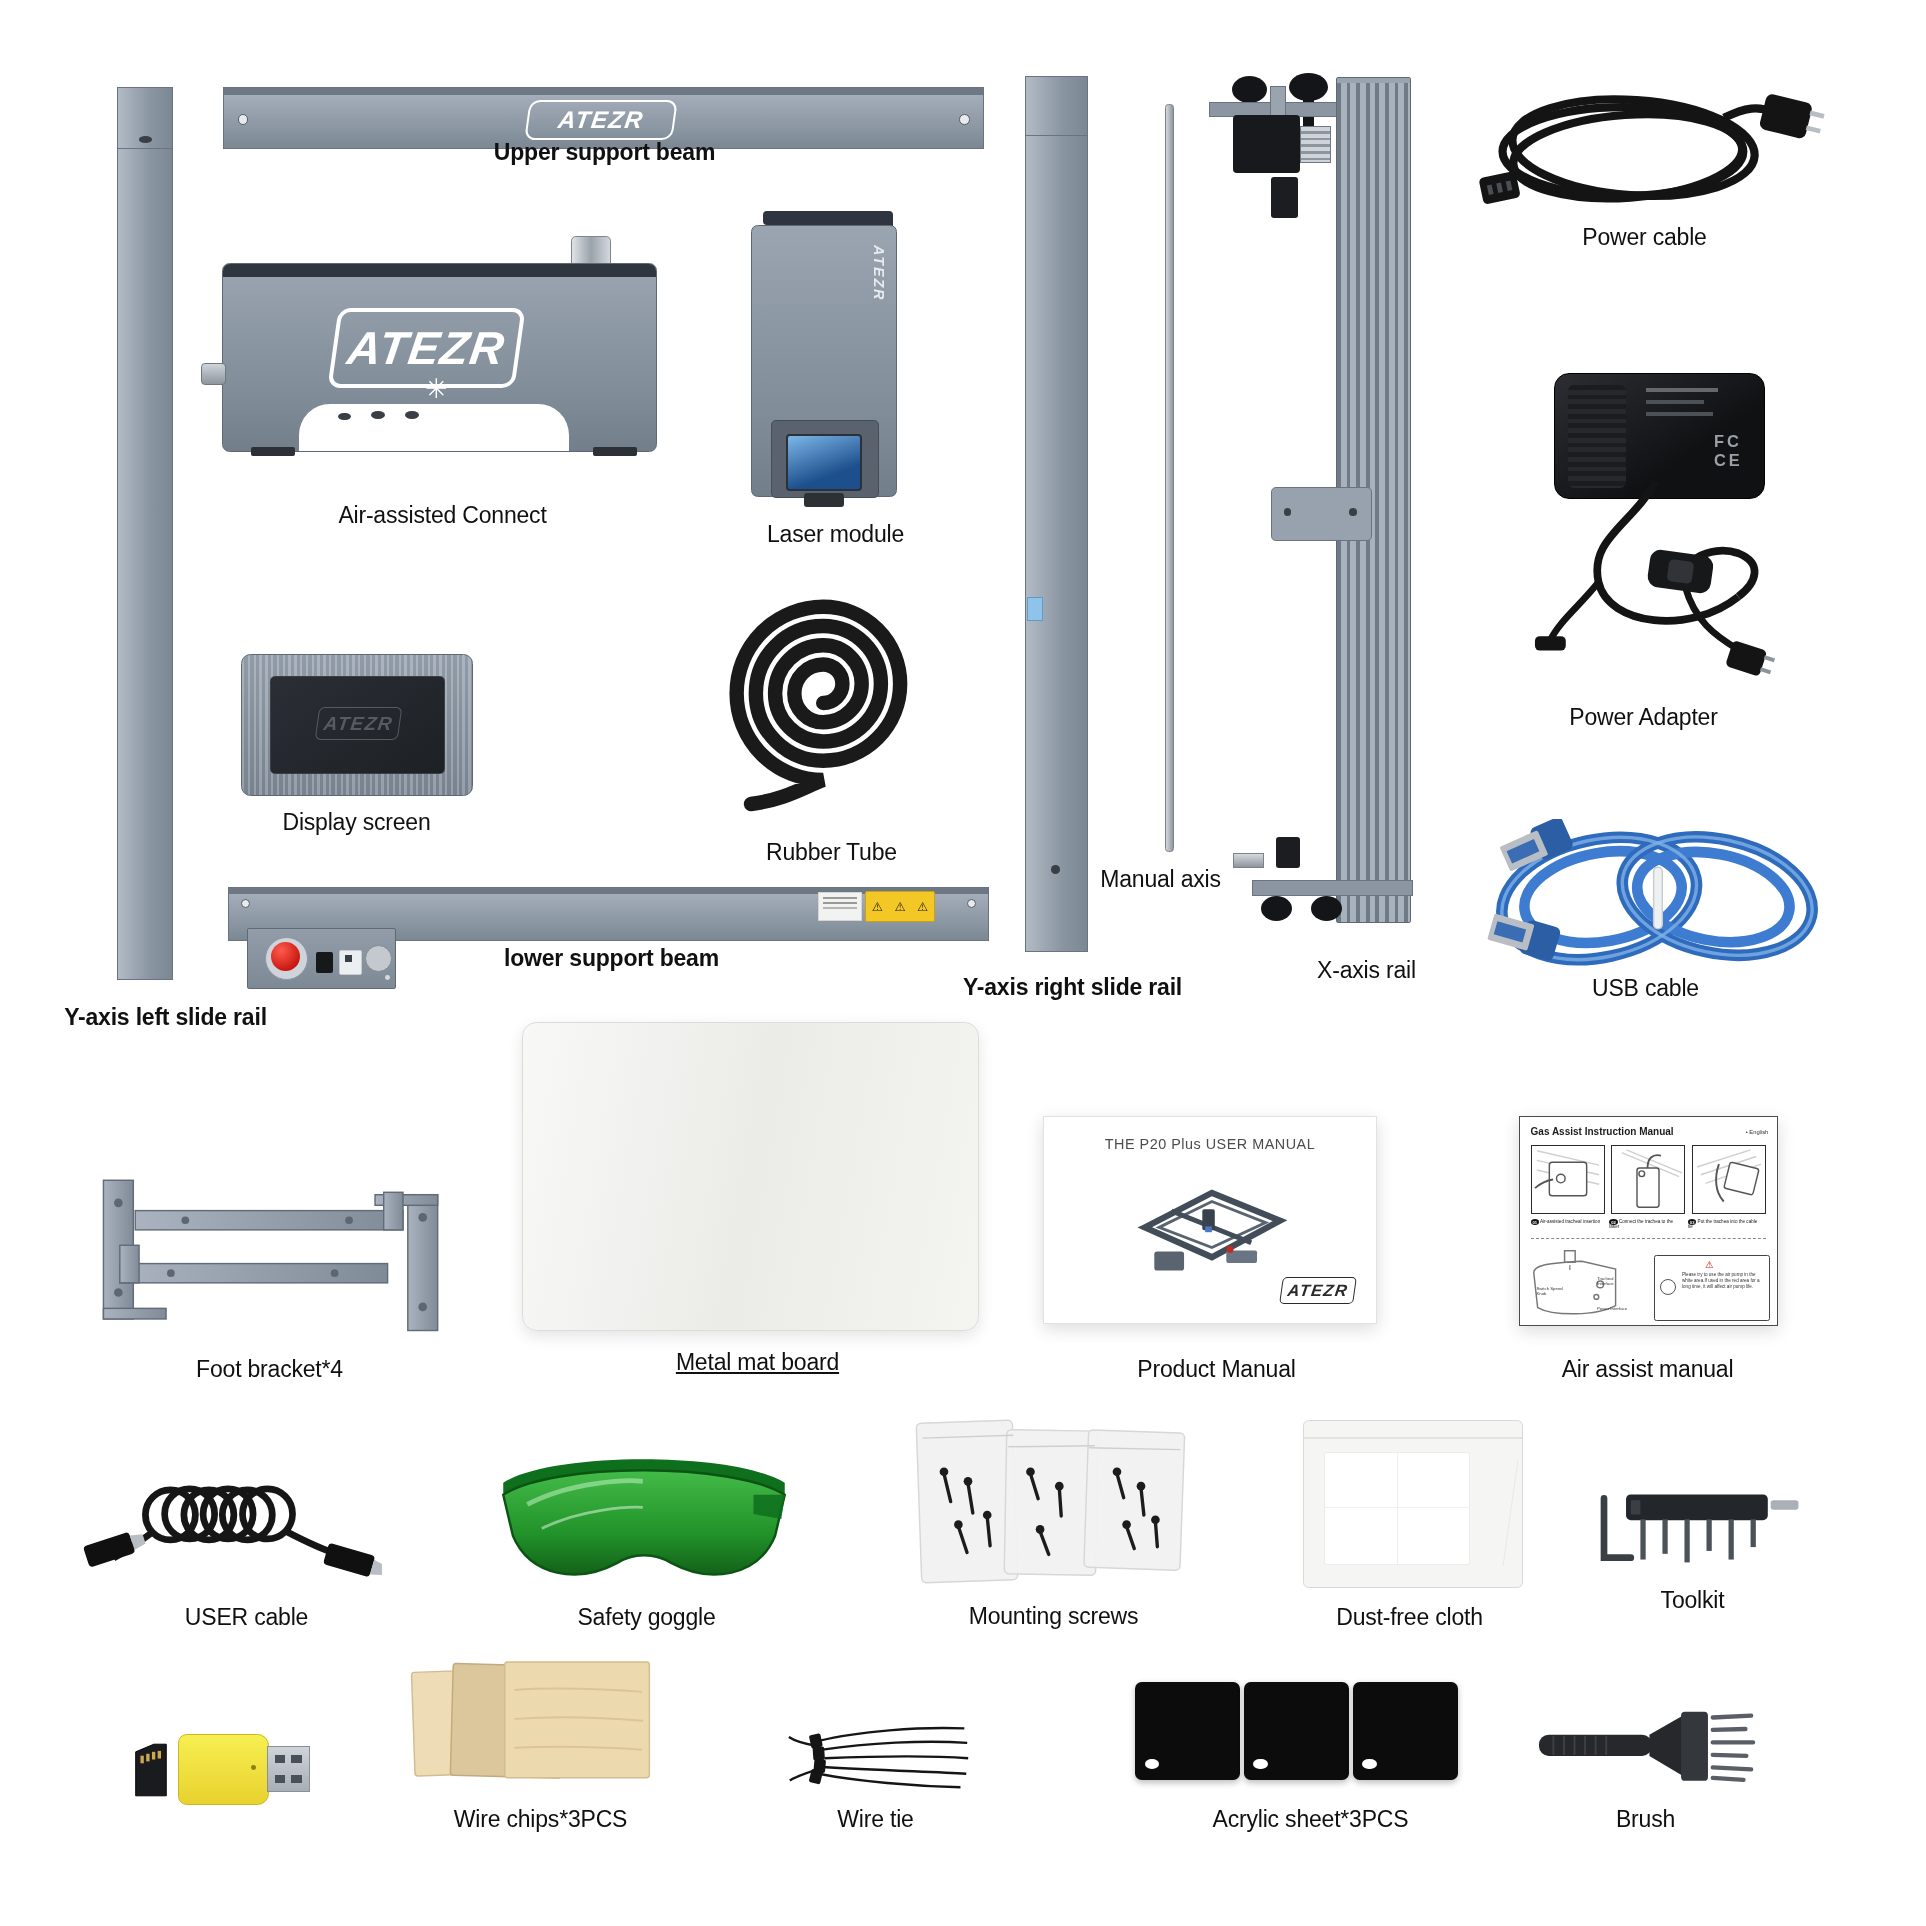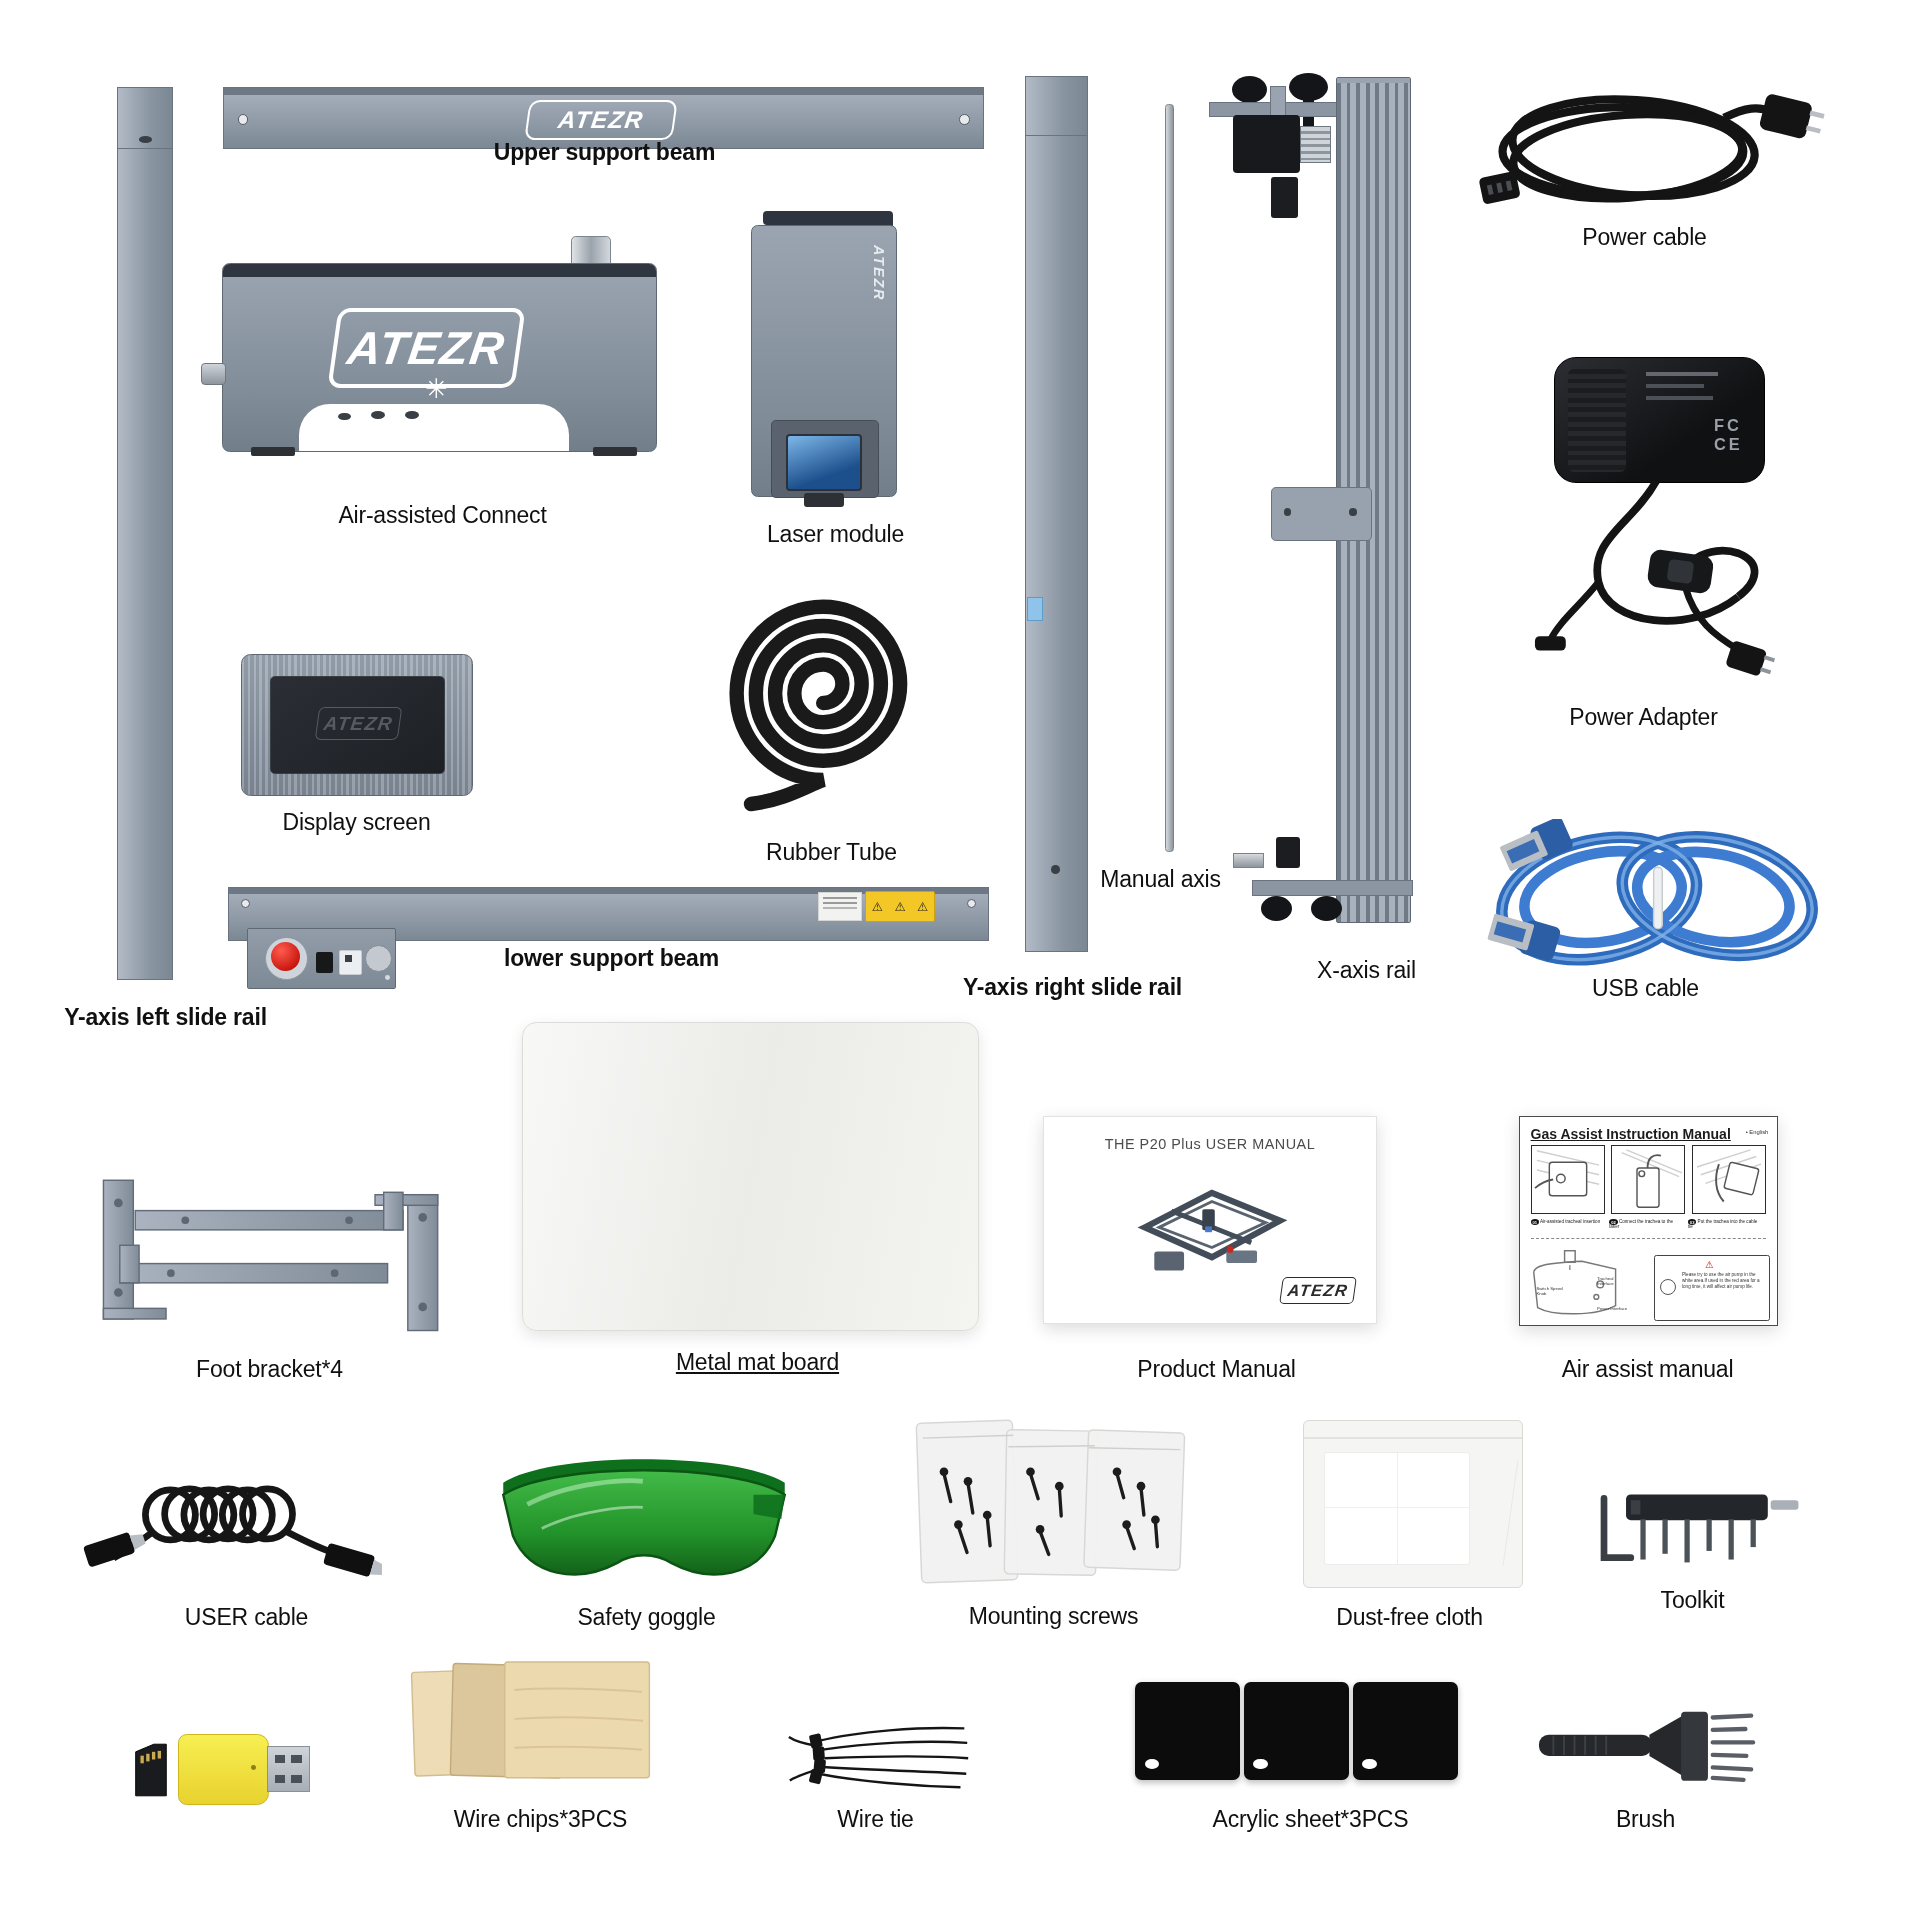--- a/index.html
+++ b/index.html
@@ -178,21 +178,21 @@
     <g transform="translate(30,196) rotate(-12)">
       <rect x="0" y="0" width="78" height="56" rx="10" fill="#141414"></rect>
       <rect x="14" y="18" width="10" height="20" fill="#4a4f55"></rect>
       <rect x="34" y="18" width="10" height="20" fill="#4a4f55"></rect>
       <rect x="54" y="18" width="10" height="20" fill="#4a4f55"></rect>
     </g>
   </svg>
   <div class="lbl" style="left:1500px;top:224px;width:289px;">Power cable</div>
 
   <div class="abs" style="left:1531px;top:357px;width:270px;height:337px;">
-    <div class="abs" style="left:23px;top:0;width:209px;height:124px;border-radius:22px;background:linear-gradient(145deg,#2c2e33,#101113 65%);border:1px solid #000;">
+    <div class="abs" style="left:23px;top:16px;width:209px;height:124px;border-radius:15px;background:linear-gradient(145deg,#2c2e33,#101113 65%);border:1px solid #000;">
       <div class="abs" style="left:12.5px;top:10.6px;width:58px;height:103px;background:repeating-linear-gradient(180deg,#1b1c1f 0 4.8px,#26282c 4.8px 9.6px);border-radius:5.8px;"></div>
       <div class="abs" style="left:91px;top:14.4px;width:72px;height:3.9px;background:#63686f;"></div>
       <div class="abs" style="left:91px;top:26px;width:58px;height:3.9px;background:#4c5157;"></div>
       <div class="abs" style="left:91px;top:38px;width:67px;height:3.9px;background:#4c5157;"></div>
       <div class="abs" style="left:159px;top:58px;color:#9aa0a8;font-size:16.4px;font-weight:700;letter-spacing:2.9px;">FC CE</div>
     </div>
     <svg width="270" height="212" viewBox="0 0 560 440" class="abs" style="left:0;top:124px;">
       <path d="M260 0 C210 90 120 120 140 210 C160 300 330 320 430 240" fill="none" stroke="#141414" stroke-width="16"></path>
       <path d="M430 240 C470 210 480 170 430 150 C370 130 300 170 320 220" fill="none" stroke="#141414" stroke-width="16"></path>
       <path d="M140 210 C100 260 60 290 40 330" fill="none" stroke="#141414" stroke-width="14"></path>
@@ -281,21 +281,21 @@
       <rect x="210" y="178" width="64" height="26" rx="4" fill="#6a7584"></rect>
       <circle cx="218" cy="176" r="7" fill="#c6281e"></circle>
     </svg>
     <div class="abs logo-badge" style="right:21px;bottom:19px;width:72px;height:25px;font-size:16.4px;color:#2b2b2b;border:1.9px solid #2b2b2b;border-radius:4.8px;">
       <span>ATEZR</span>
     </div>
   </div>
   <div class="lbl" style="left:1072px;top:1356px;width:289px;">Product Manual</div>
 
   <div class="abs paper" style="left:1519px;top:1116px;width:259px;height:210px;border:1.4px solid #4a4a4a;box-sizing:border-box;">
-    <div class="abs" style="left:10.6px;top:8.7px;font-size:14px;font-weight:700;color:#1c1c1c;text-decoration:underline;">Gas Assist Instruction Manual</div>
+    <div class="abs" style="left:10.6px;top:8.7px;font-size:10px;font-weight:700;color:#1c1c1c;">Gas Assist Instruction Manual</div>
     <div class="abs" style="right:8.7px;top:11.6px;font-size:5.8px;color:#333;">• English</div>
     <div class="abs" style="left:10.6px;top:28px;display:flex;gap:6.7px;">
       <svg width="72" height="67" viewBox="0 0 150 140" style="border:1px solid #2b2b2b;">
         <path d="M10 10 L140 40 M10 30 L140 60 M10 50 L140 80" stroke="#cfcfcf" stroke-width="3"></path>
         <rect x="36" y="34" width="78" height="70" rx="6" fill="#fff" stroke="#555" stroke-width="3"></rect>
         <circle cx="60" cy="68" r="9" fill="none" stroke="#555" stroke-width="3"></circle>
         <path d="M6 88 C20 76 30 72 44 70" stroke="#555" stroke-width="4" fill="none"></path>
       </svg>
       <svg width="72" height="67" viewBox="0 0 150 140" style="border:1px solid #2b2b2b;">
         <path d="M20 14 L140 64 M30 8 L146 56" stroke="#cfcfcf" stroke-width="3"></path>

